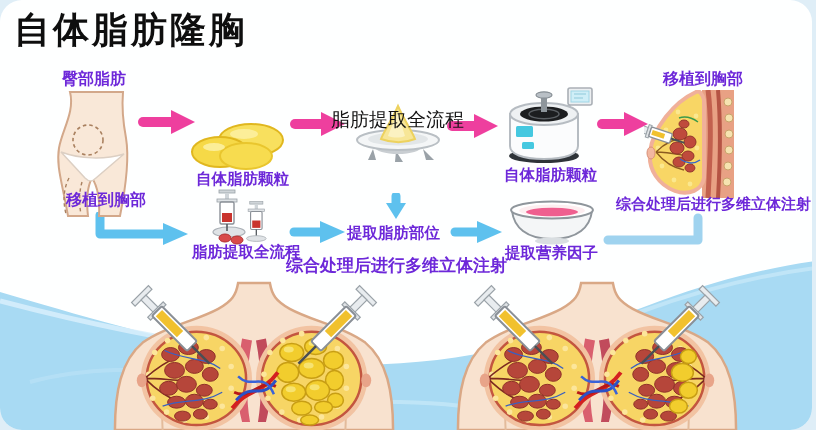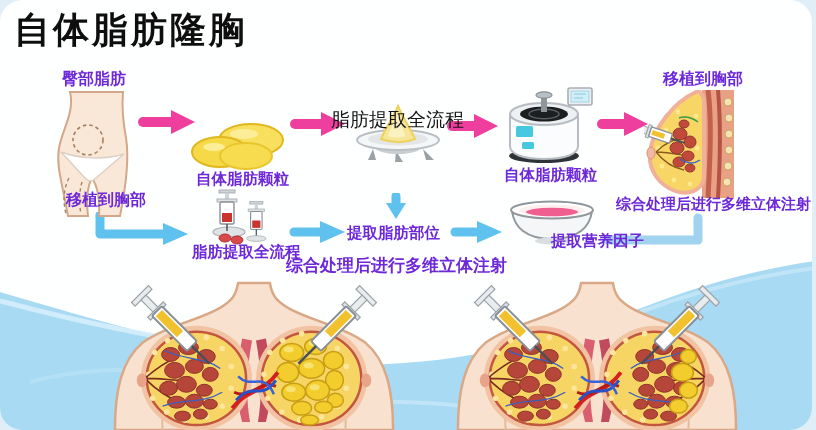--- a/index.html
+++ b/index.html
@@ -45,21 +45,21 @@
 
   <div class="lbl fs16" style="left:62px;top:70px;">臀部脂肪</div>
   <div class="lbl fs155" style="left:196px;top:170px;">自体脂肪颗粒</div>
   <div class="lbl fs155" style="left:504px;top:166px;">自体脂肪颗粒</div>
   <div class="lbl fs16" style="left:663px;top:70px;">移植到胸部</div>
   <div class="lbl fs15" style="left:616px;top:196px;">综合处理后进行多维立体注射</div>
 
   <div class="lbl fs16" style="left:66px;top:191px;">移植到胸部</div>
   <div class="lbl fs155" style="left:192px;top:243px;">脂肪提取全流程</div>
   <div class="lbl fs155" style="left:347px;top:224px;">提取脂肪部位</div>
-  <div class="lbl fs155" style="left:505px;top:232px;margin-left:46px;">提取营养因子</div>
+  <div class="lbl fs155" style="left:505px;top:244px;">提取营养因子</div>
   <div class="lbl" id="note-center" style="left:286px;top:257px;">综合处理后进行多维立体注射</div>
 
   <svg class="abs icon" style="left:42px;top:90px;" width="100" height="130" viewBox="0 0 100 130">
     <path d="M28,2 C33,22 20,40 17,58 C14,76 20,92 26,126 L46,126 C44,108 45,97 50,88 C56,97 58,108 57,126 L78,126 C84,96 87,66 84,48 C81,32 80,14 81,2 Z" fill="#f9e8d8" stroke="#d3a88a" stroke-width="2"></path>
     <circle cx="46" cy="50" r="15" fill="none" stroke="#a9805f" stroke-width="1.6" stroke-dasharray="3.5,3"></circle>
     <path d="M19,62 C38,69 62,70 82,64 L54,88 C50,92 47,92 43,88 Z" fill="#ffffff" stroke="#dccfc3" stroke-width="1.5"></path>
     <path d="M27,88 C21,100 21,112 24,124" fill="none" stroke="#a9805f" stroke-width="1.4" stroke-dasharray="3.5,3"></path>
     <path d="M40,92 C37,102 37,114 39,124" fill="none" stroke="#a9805f" stroke-width="1.4" stroke-dasharray="3.5,3"></path>
   </svg>
 

